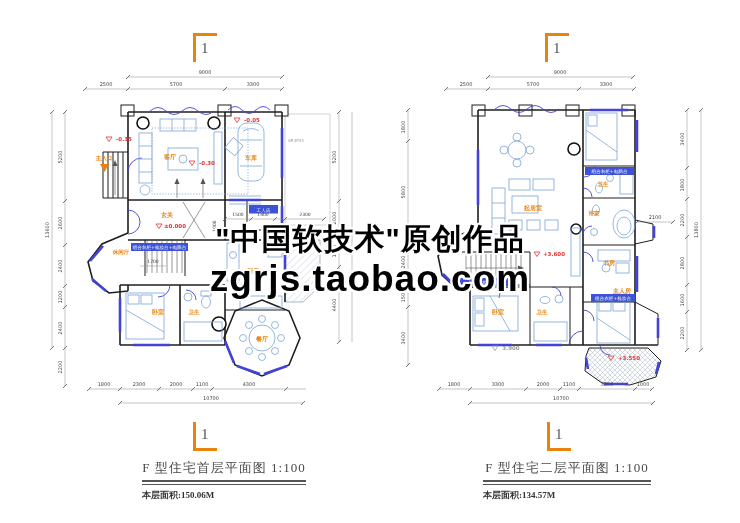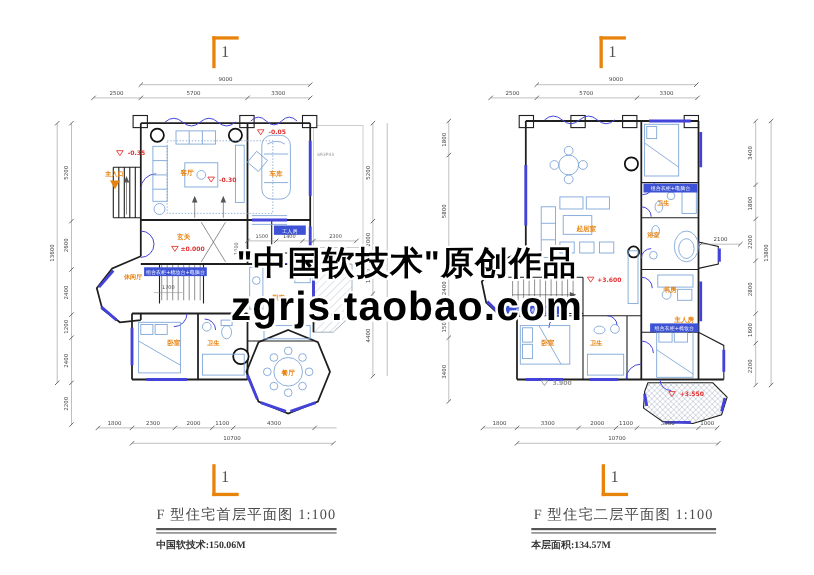--- a/index.html
+++ b/index.html
@@ -343,21 +343,21 @@
 
 
 <div class="wm wm1">"中国软技术"原创作品</div>
 <div class="wm wm2">zgrjs.taobao.com</div>
 
 
 <div class="titleblock" style="left:142px;top:459px;width:164px;">
   <div class="tb-title">F 型住宅首层平面图 1:100</div>
   <div class="tb-rule1"></div>
   <div class="tb-rule2"></div>
-  <div class="tb-area">中国软技术:150.06M</div>
+  <div class="tb-area">本层面积:150.06M</div>
 </div>
 <div class="titleblock" style="left:483px;top:459px;width:168px;">
   <div class="tb-title">F 型住宅二层平面图 1:100</div>
   <div class="tb-rule1"></div>
   <div class="tb-rule2"></div>
   <div class="tb-area">本层面积:134.57M</div>
 </div>
 
 </div>
 

